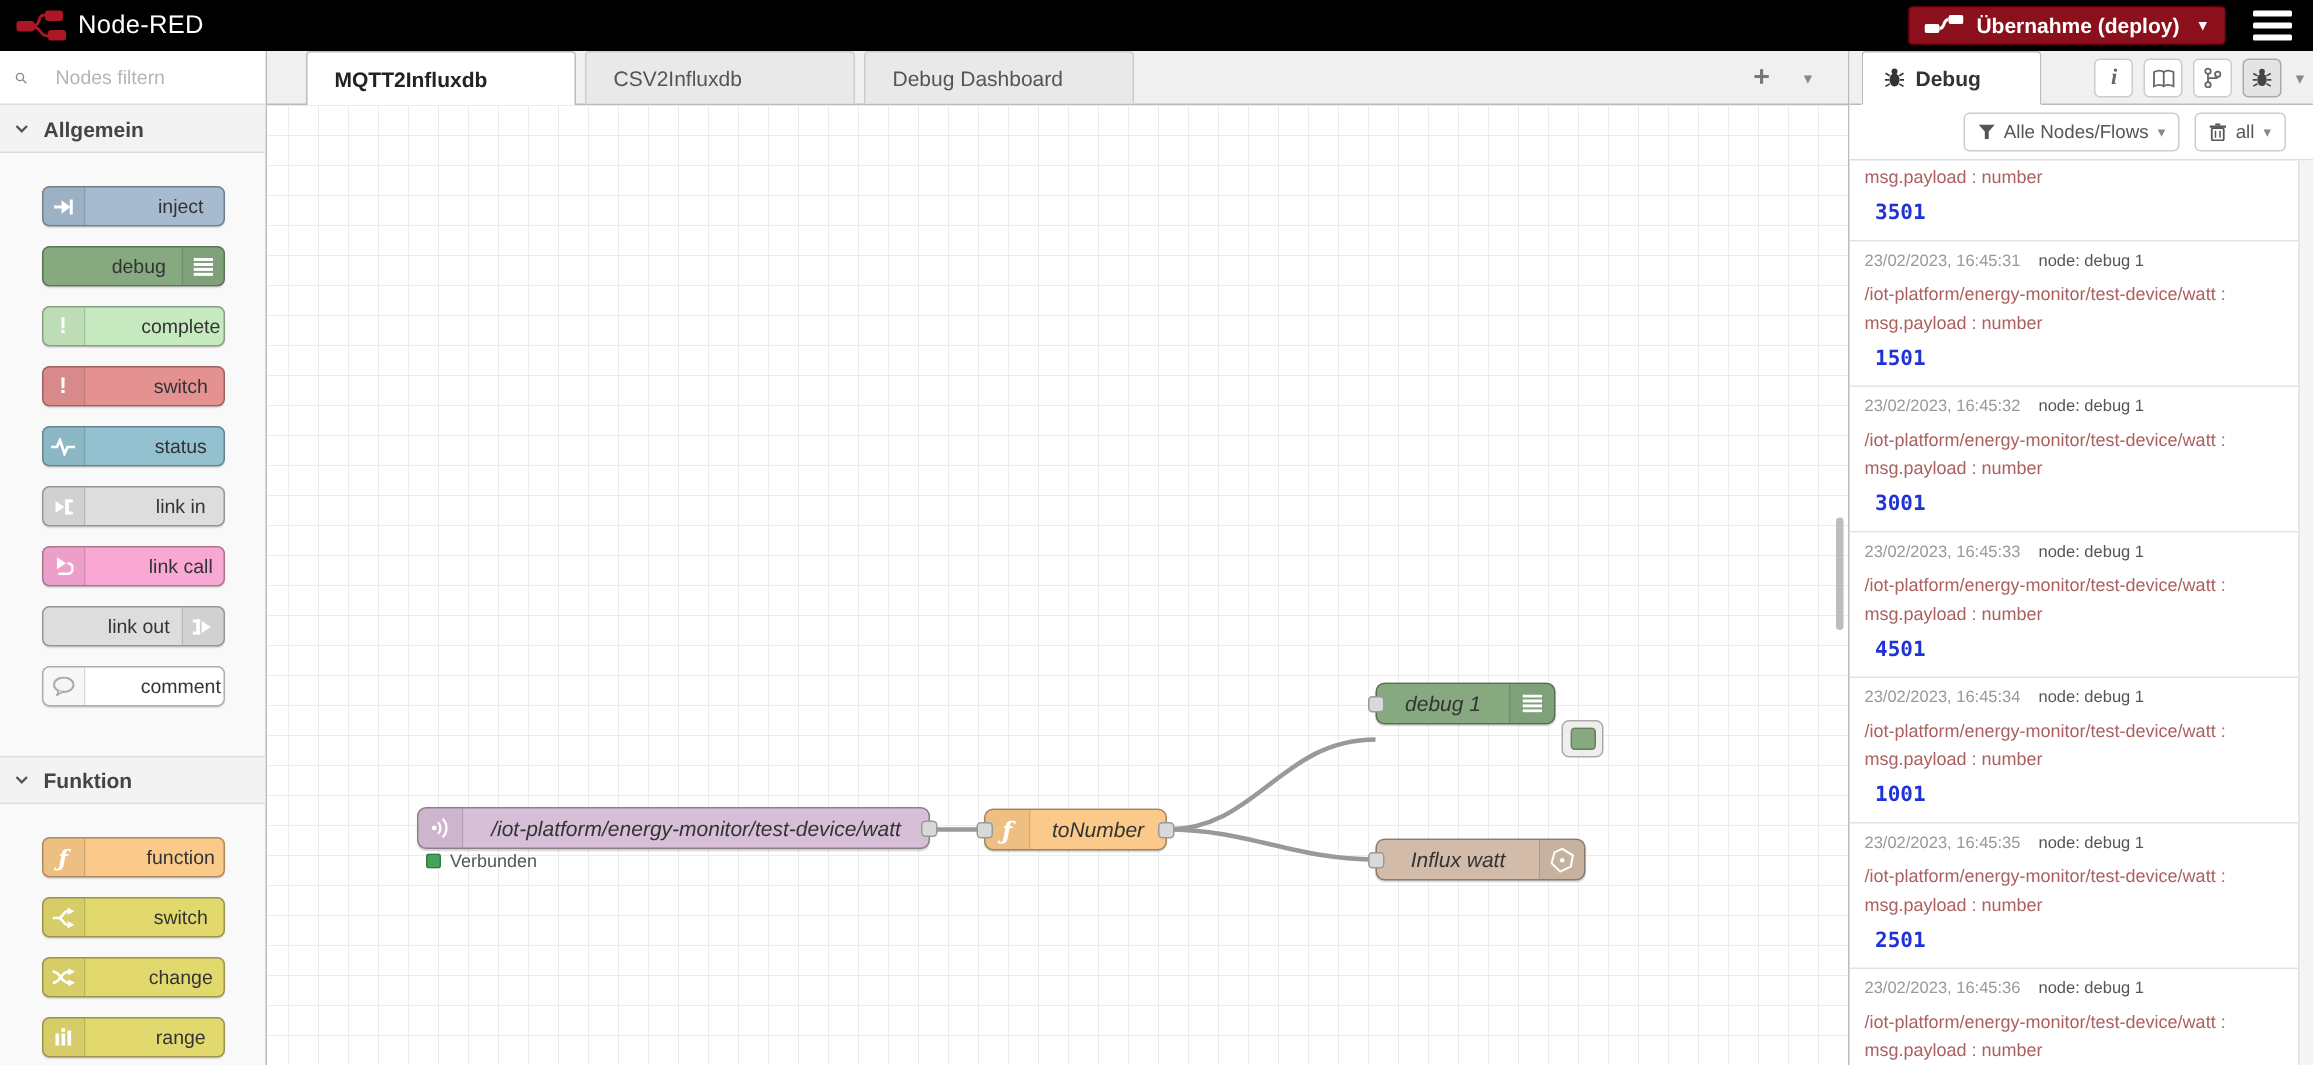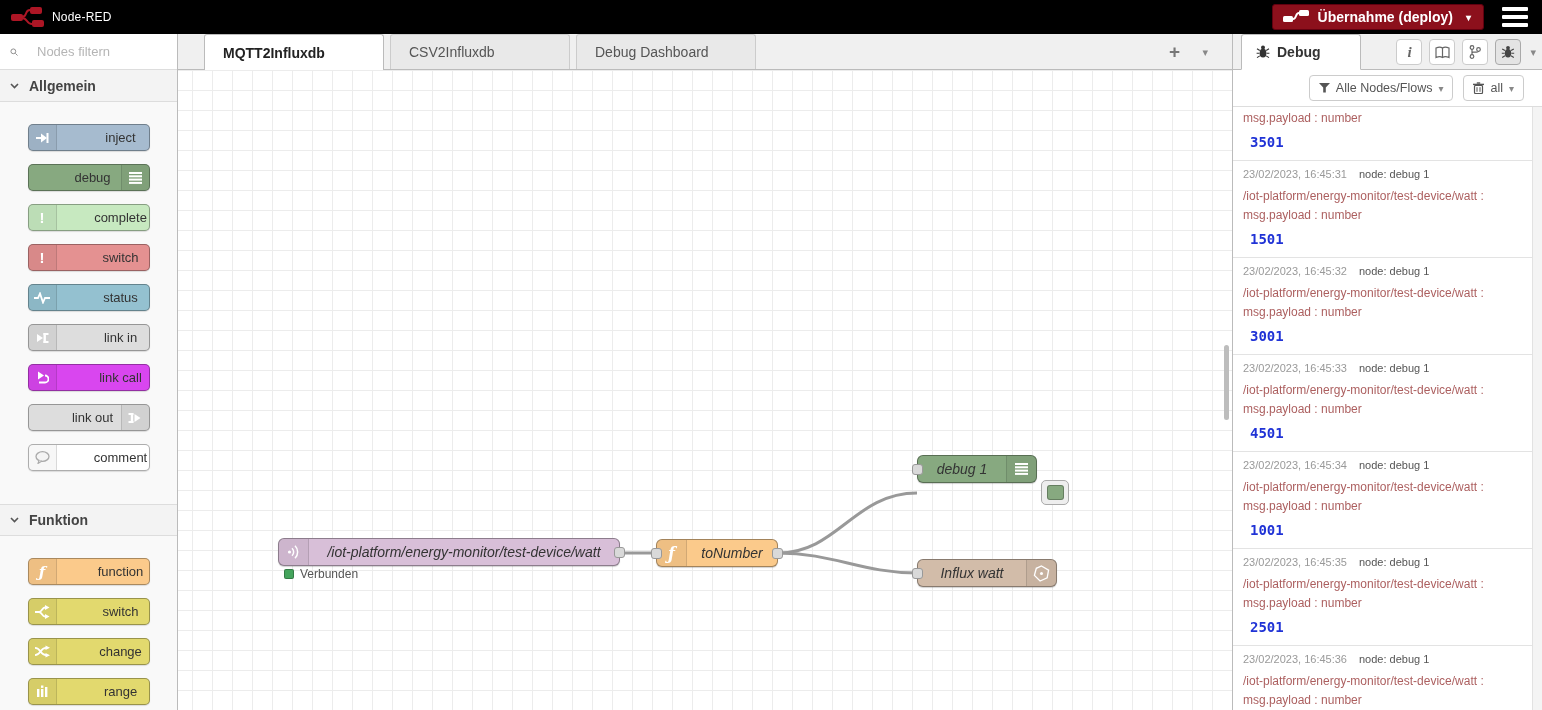--- a/index.html
+++ b/index.html
@@ -1,21 +1,21 @@
 <!DOCTYPE html>
 <html><head>
 <meta charset="utf-8">
 <style>
   * { margin:0; padding:0; box-sizing:border-box; }
   html,body { width:1542px; height:710px; overflow:hidden; font-family:"Liberation Sans",sans-serif; background:#fff; }
 
   
   #header { position:absolute; left:0; top:0; width:1542px; height:34px; background:#000; display:flex; align-items:center; z-index:50; }
   #logo { display:flex; align-items:center; gap:8px; padding-left:10px; }
-  #app-title { color:#fff; font-size:12px; font-weight:500; letter-spacing:.2px; }
+  #app-title { color:#fff; font-size:17px; font-weight:500; letter-spacing:.2px; }
   #header-right { margin-left:auto; display:flex; align-items:center; gap:18px; padding-right:14px; }
   #deploy-btn { background:#8C101C; border:1px solid #61000f; color:#fff; height:26px; border-radius:3px; display:flex; align-items:center; gap:9px; padding:0 12px 0 10px; font-size:14px; font-weight:700; cursor:pointer; }
   #deploy-caret { font-size:10px; color:#fff; padding-left:4px; }
   #menu-btn { width:26px; height:20px; display:flex; flex-direction:column; justify-content:space-between; cursor:pointer; }
   #menu-btn span { display:block; height:4px; background:#fff; border-radius:1px; }
 
   
   #palette { position:absolute; left:0; top:34px; width:178px; bottom:0; background:#f9f9f9; border-right:1px solid #bbb; overflow:hidden; }
   #palette-search { height:36px; background:#fff; border-bottom:1px solid #ddd; display:flex; align-items:center; padding:0 10px; gap:19px; }
   #palette-search input { border:none; outline:none; font-size:13px; color:#555; width:130px; background:transparent; }
@@ -181,21 +181,21 @@
           <div class="pn-icon left">
             <svg width="14" height="12" viewBox="0 0 14 12">
               <polygon points="2,2 8,6 2,10" fill="#fff"></polygon>
               <rect x="8.5" y="1" width="2.4" height="10" fill="#fff"></rect>
               <rect x="8.5" y="1" width="5" height="2" fill="#fff"></rect>
               <rect x="8.5" y="9" width="5" height="2" fill="#fff"></rect>
             </svg>
           </div>
           <div class="pn-label">link in</div>
         </div>
-        <div class="palette-node" style="background: #d946ef; justify-content: space-between;">
+        <div class="palette-node" style="background: #f9a8d4; justify-content: space-between;">
           <div class="stub left"></div>
           <div class="stub right"></div>
           <div class="pn-icon left">
             <svg width="14" height="13" viewBox="0 0 14 13">
               <polygon points="3,0.5 9,4.5 3,8.5" fill="#fff"></polygon>
               <path d="M10 4.5 a3.5 3.5 0 0 1 0 7 h-6" stroke="#fff" stroke-width="1.8" fill="none"></path>
             </svg>
           </div>
           <div class="pn-label">link call</div>
         </div>

